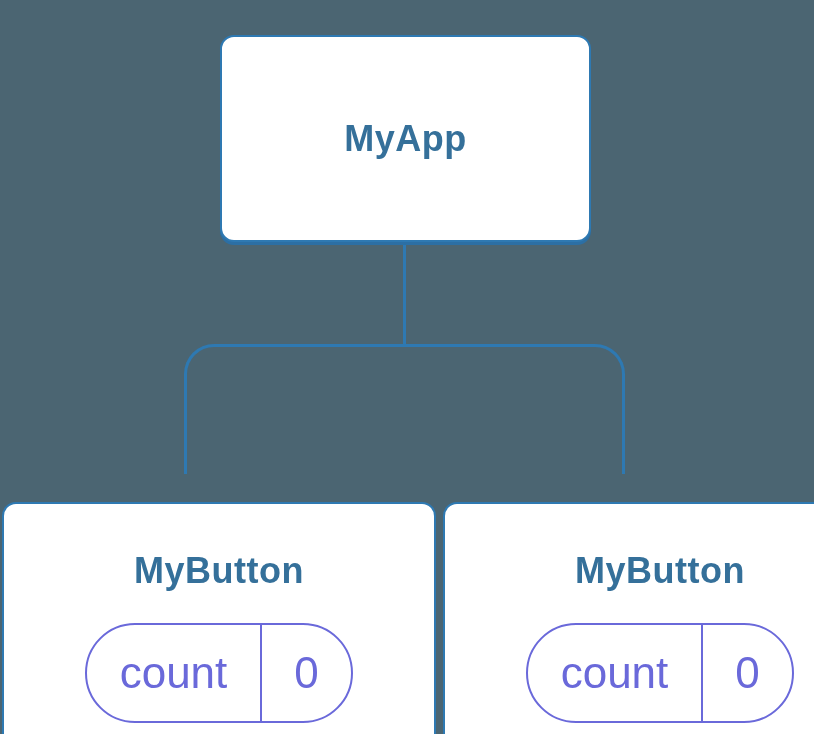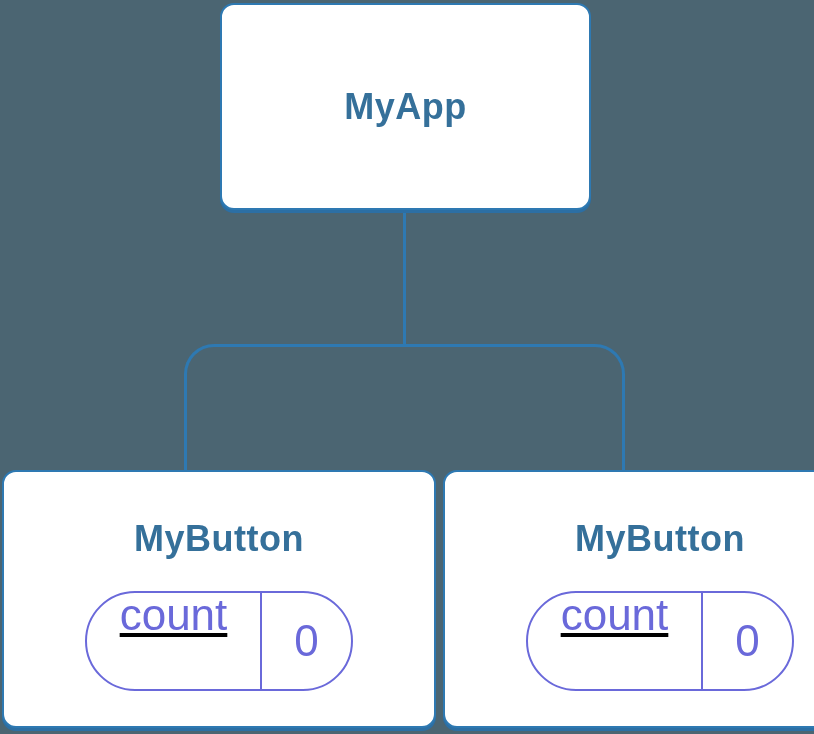--- a/index.html
+++ b/index.html
@@ -40,20 +40,21 @@
   .node {
     position: absolute;
     background: #ffffff;
     border: 2px solid var(--line, #2e79b2);
     border-radius: 14px;
     box-shadow: 0 3px 0 var(--line-dark, #2c6fa4);
     box-sizing: border-box;
     display: flex;
     flex-direction: column;
     align-items: center;
+    margin-top: 32px;
   }
   .node.root {
     left: 220px;
     top: 3px;
     width: 371px;
     height: 207px;
     justify-content: center;
   }
   .node.child {
     top: 470px;
@@ -82,23 +83,22 @@
     border: 2px solid var(--state, #6a69da);
     border-radius: 50px;
     display: flex;
     align-items: stretch;
     overflow: hidden;
     background: #ffffff;
   }
   .pill-key {
     width: 173px;
     display: flex;
-    align-items: flex-start;
+    align-items: center;
     justify-content: center;
-    text-decoration: underline;
   }
   .pill-divider {
     width: 2px;
     background: var(--state, #6a69da);
   }
   .pill-value {
     flex: 1;
     display: flex;
     align-items: center;
     justify-content: center;

